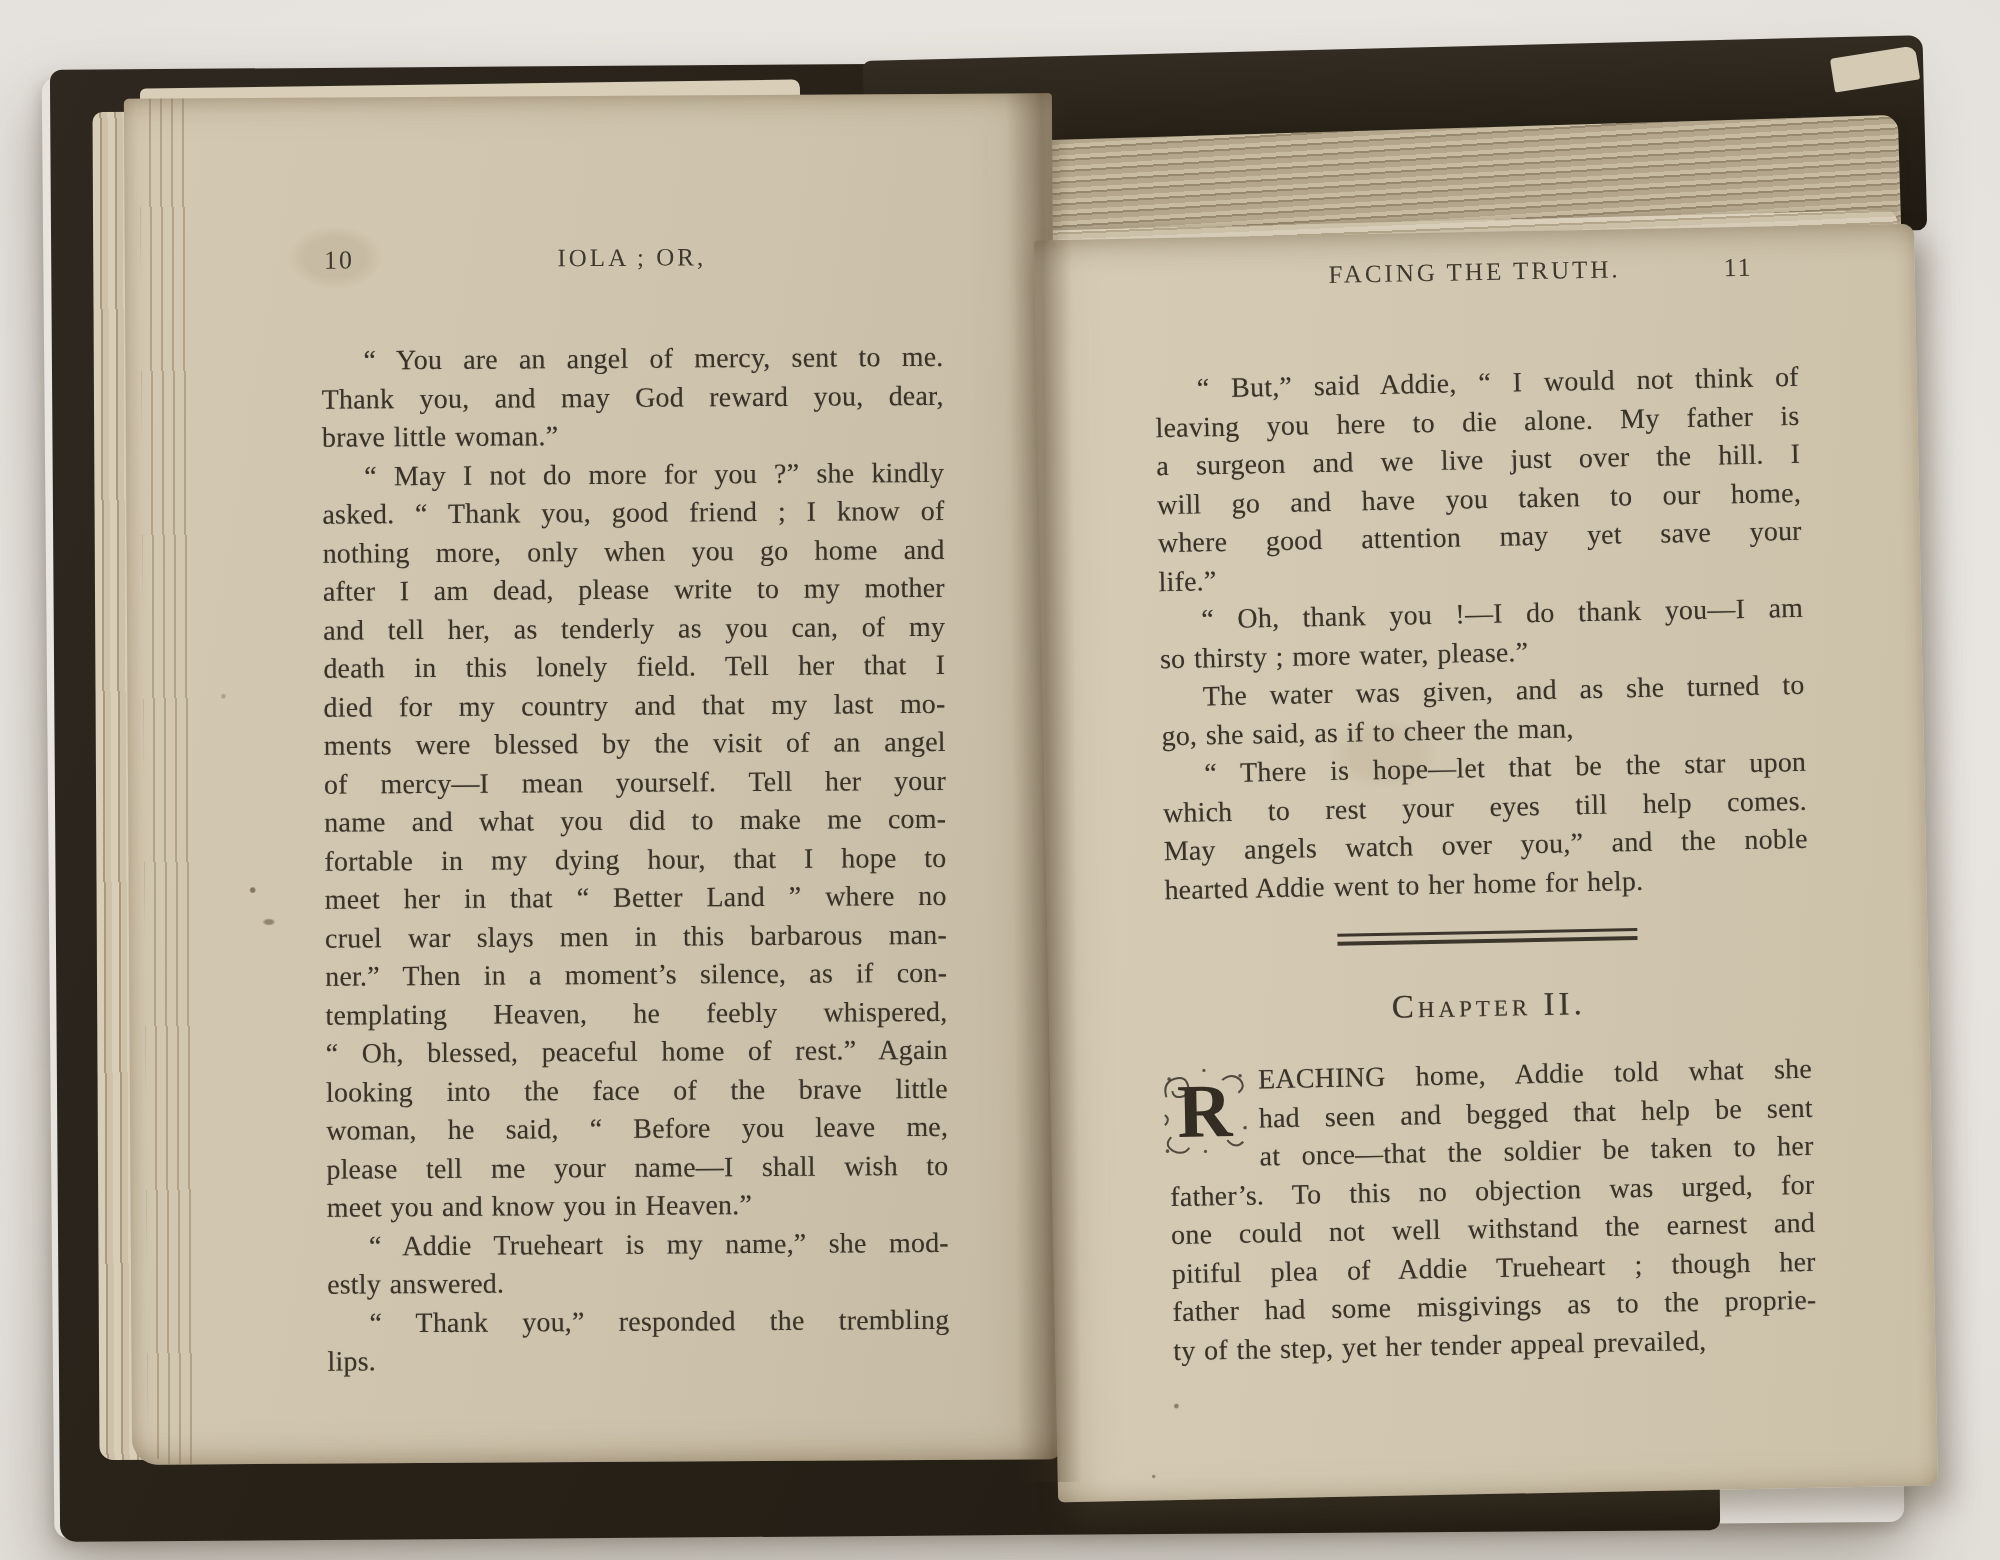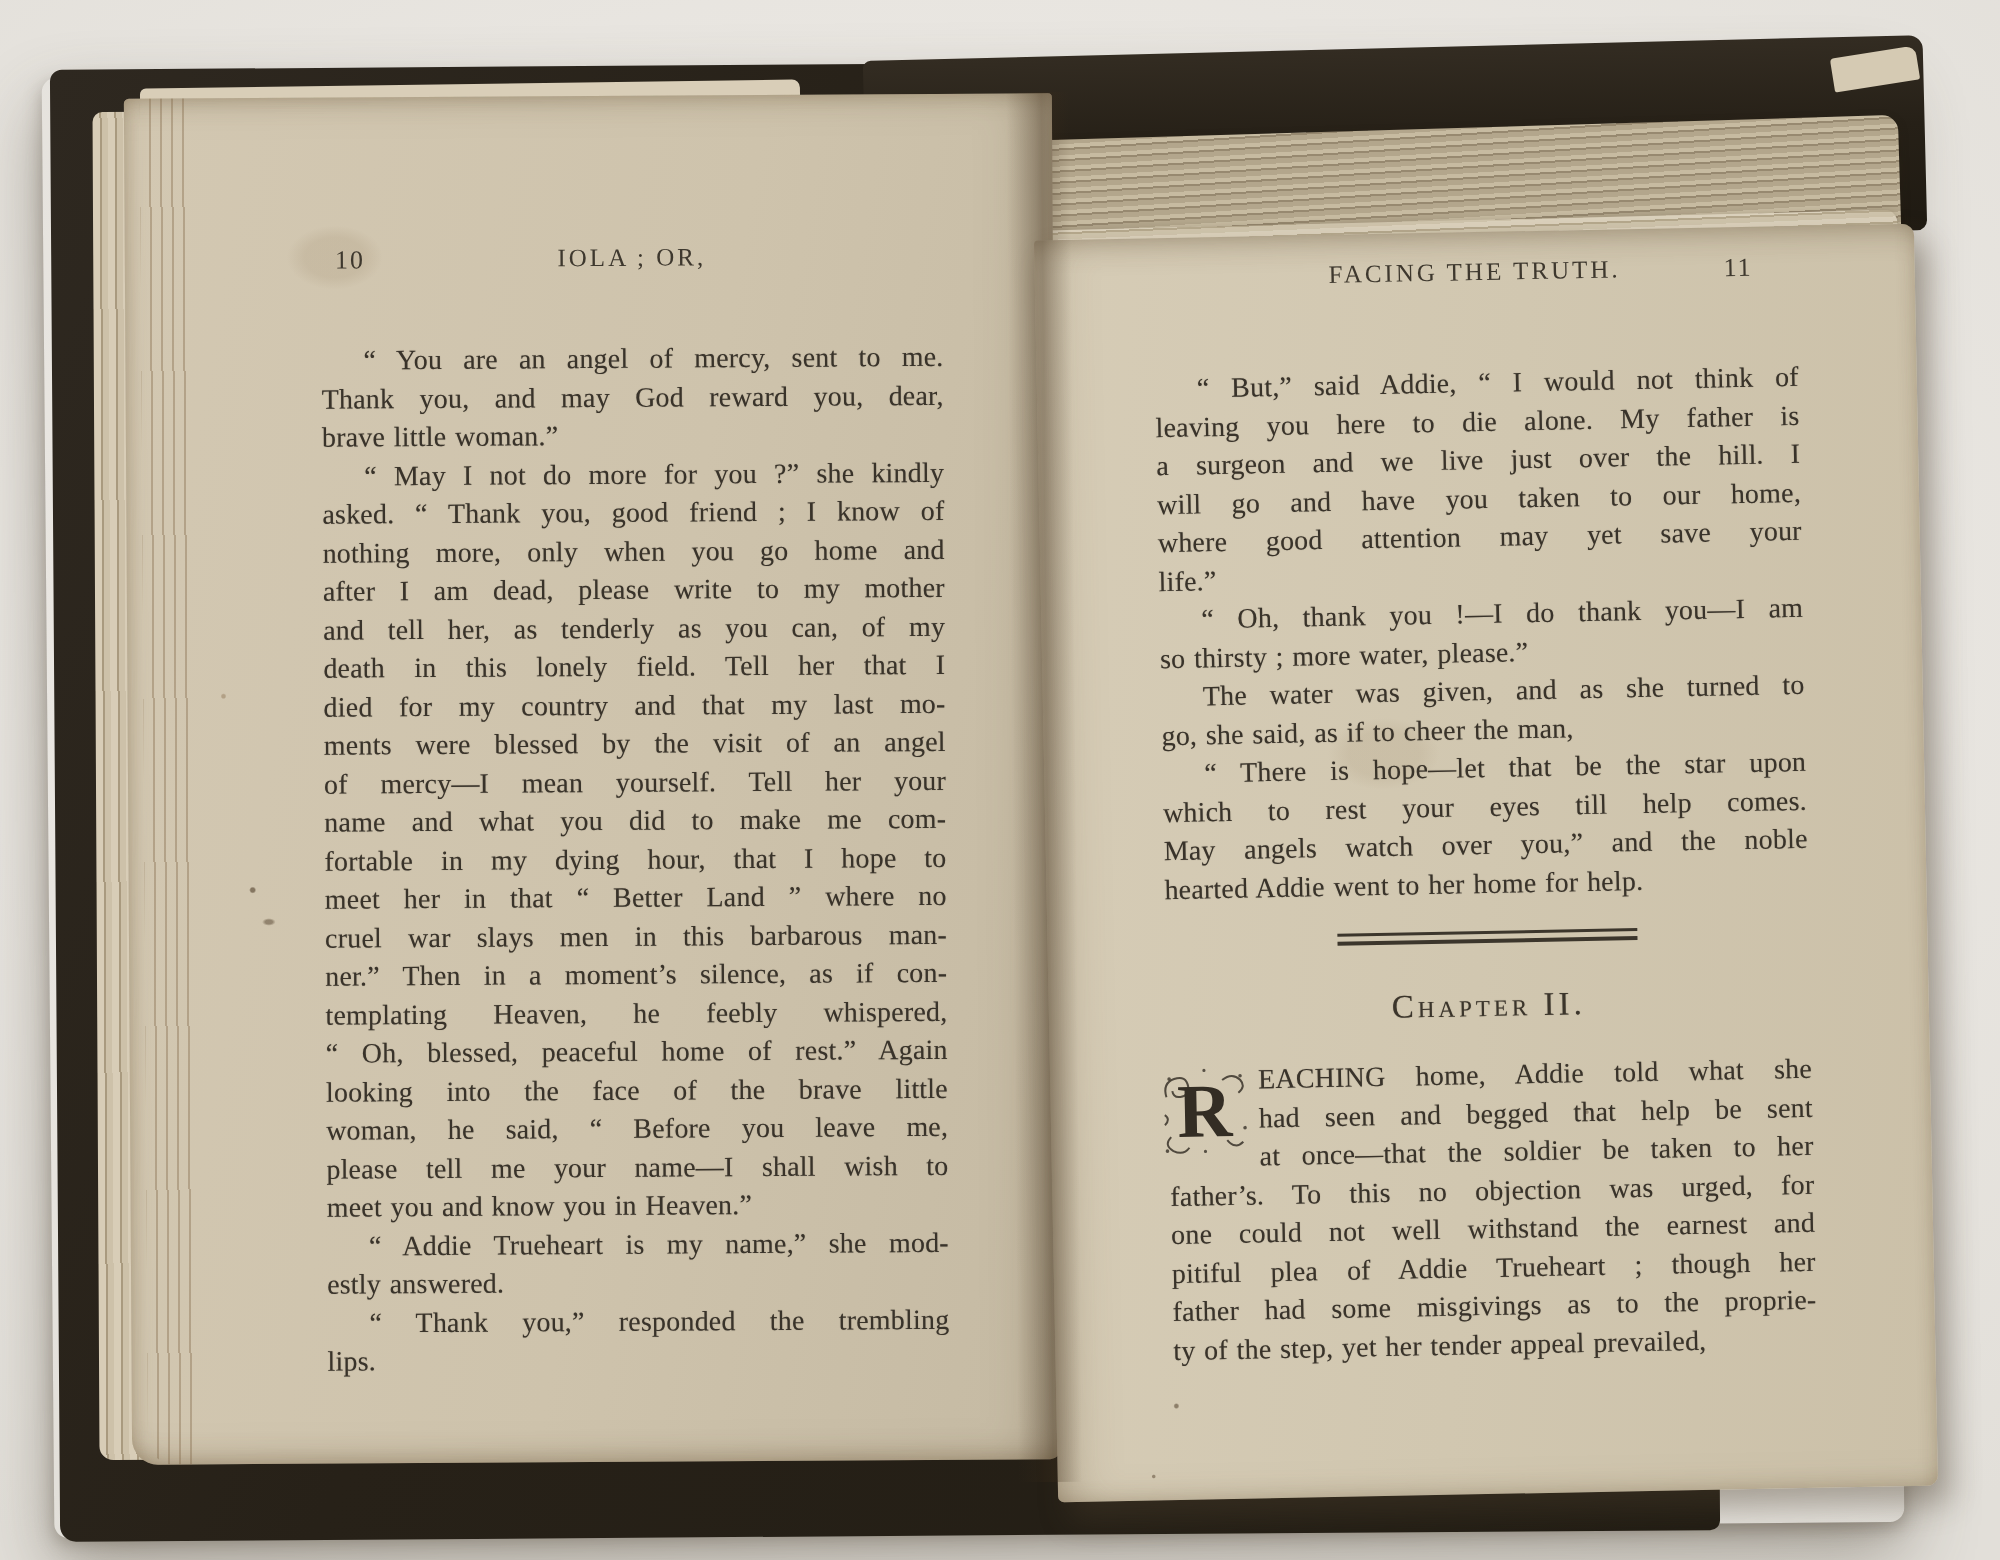--- a/index.html
+++ b/index.html
@@ -95,21 +95,21 @@
     left:1012px;top:92px;width:64px;height:1390px;
     background:linear-gradient(90deg,rgba(60,44,26,0) 0%,rgba(60,44,26,.22) 42%,rgba(60,44,26,.3) 55%,rgba(60,44,26,0) 100%);
     transform:rotate(-.5deg);pointer-events:none;
   }
   
   .text-col{position:absolute;color:#39332a;}
   #left-col{left:196px;top:148px;width:622px;}
   #right-col{left:118px;top:26px;width:644px;}
   .pg-header{position:relative;height:34px;font-size:25px;letter-spacing:3px;color:#3e382e;}
   .pg-header .num{position:absolute;top:0;font-size:26px;letter-spacing:2px;}
-  .pg-header .num.left{left:14px;}
+  .pg-header .num.left{left:3px;}
   .pg-header .num.right{right:44px;}
   .pg-header .title{display:block;text-align:center;}
   .body-lines{margin-top:62px;}
   #right-col .body-lines{margin-top:72px;}
   .tline{
     font-size:28px;line-height:38.5px;word-spacing:1.5px;letter-spacing:.2px;
     text-shadow:0 0 1px rgba(57,51,42,.4);white-space:nowrap;
   }
   .jline{white-space:normal;text-align:justify;text-align-last:justify;}
   .divider{margin:28px auto 0 auto;width:300px;}

